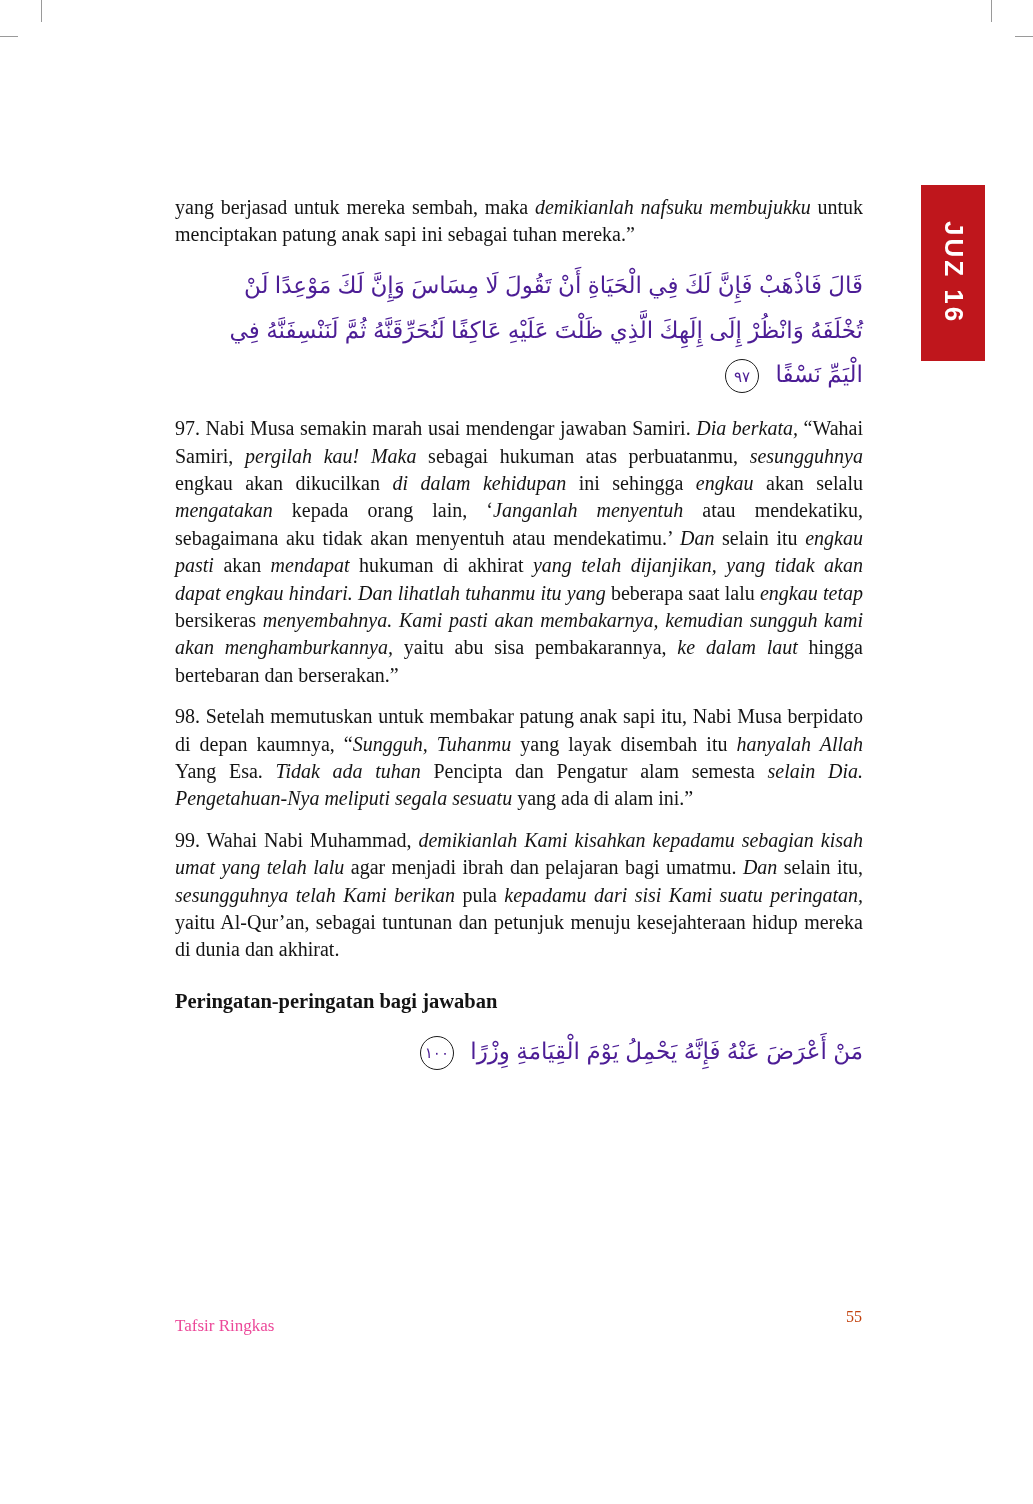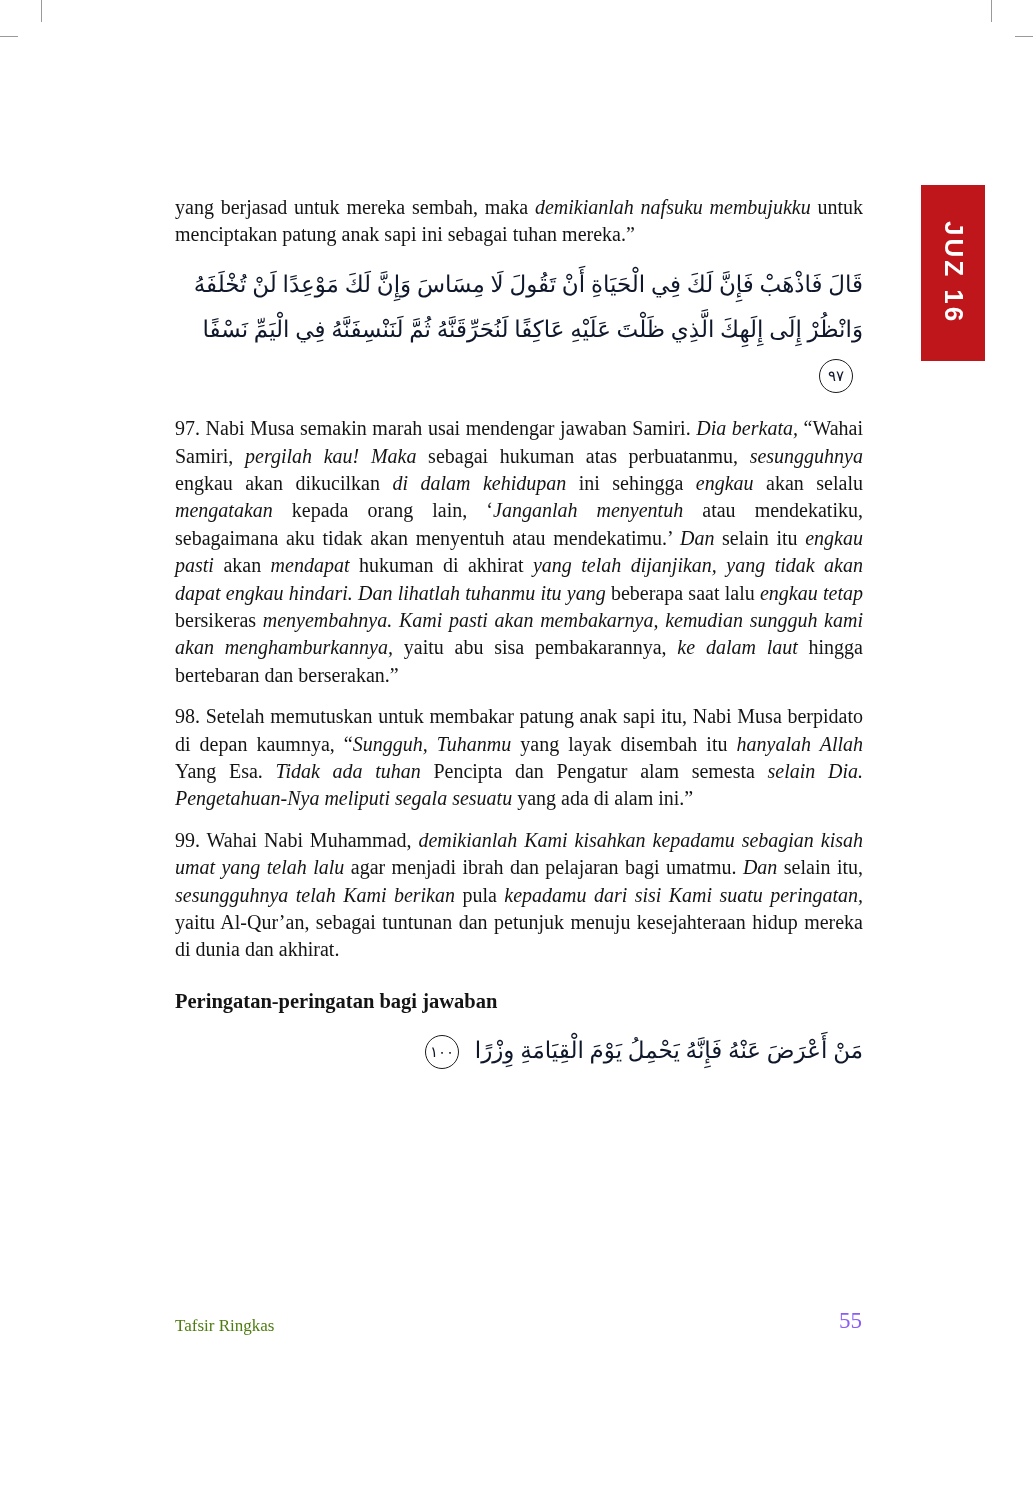--- a/index.html
+++ b/index.html
@@ -58,53 +58,53 @@
   p.body em { font-style: italic; }
   .intro { margin-bottom: 36px; }
   h2.section-heading {
     font-size: 20.5px;
     font-weight: bold;
     margin: 26px 0 16px 0;
   }
   .arabic {
     direction: rtl;
     unicode-bidi: embed;
-    font-family: Liberation Serif, serif;
+    font-family: Liberation Sans, sans-serif;
     font-size: 23px;
     line-height: 1.95;
     text-align: right;
     margin: 6px 0 18px 16px;
-    color: #0f172a;
+    color: #4c1d95;
   }
   .ayah-num {
     display: inline-flex;
     align-items: center;
     justify-content: center;
     width: 32px;
     height: 32px;
     border: 1.6px solid #1c1c1c;
     border-radius: 50%;
     font-size: 15px;
     line-height: 1;
     margin-inline-start: 10px;
     vertical-align: middle;
   }
   .footer-left {
     position: absolute;
     left: 175px;
     top: 1316px;
     font-size: 17px;
-    color: #4d7c0f;
+    color: #ec4899;
   }
   .footer-page-number {
     position: absolute;
     right: 171px;
     top: 1308px;
-    font-size: 23px;
-    color: #8b5cf6;
+    font-size: 16px;
+    color: #c2410c;
   }
 </style>
 </head>
 <body>
 
 <div class="page" style="--accent: #bf161c;">
 
   <div class="crop v left"></div>
   <div class="crop h left"></div>
   <div class="crop v right"></div>

